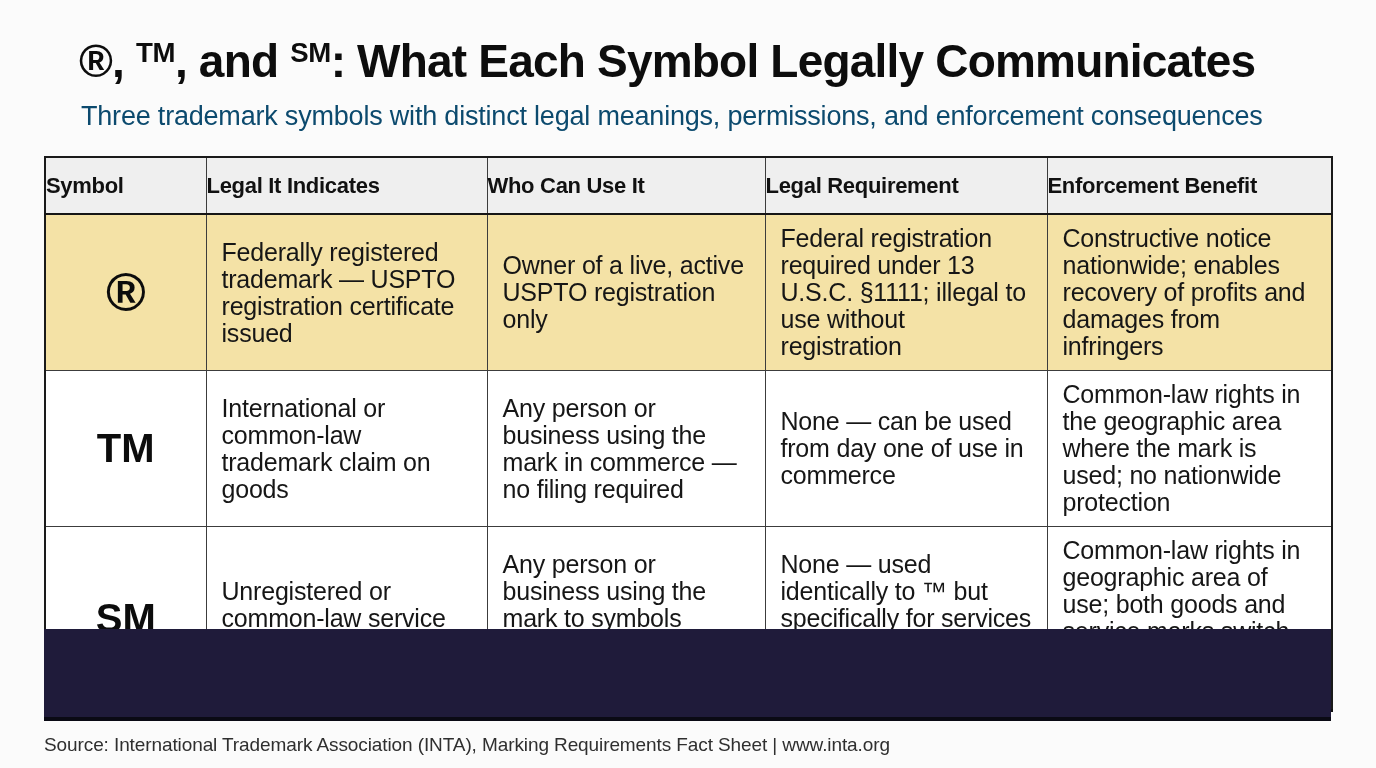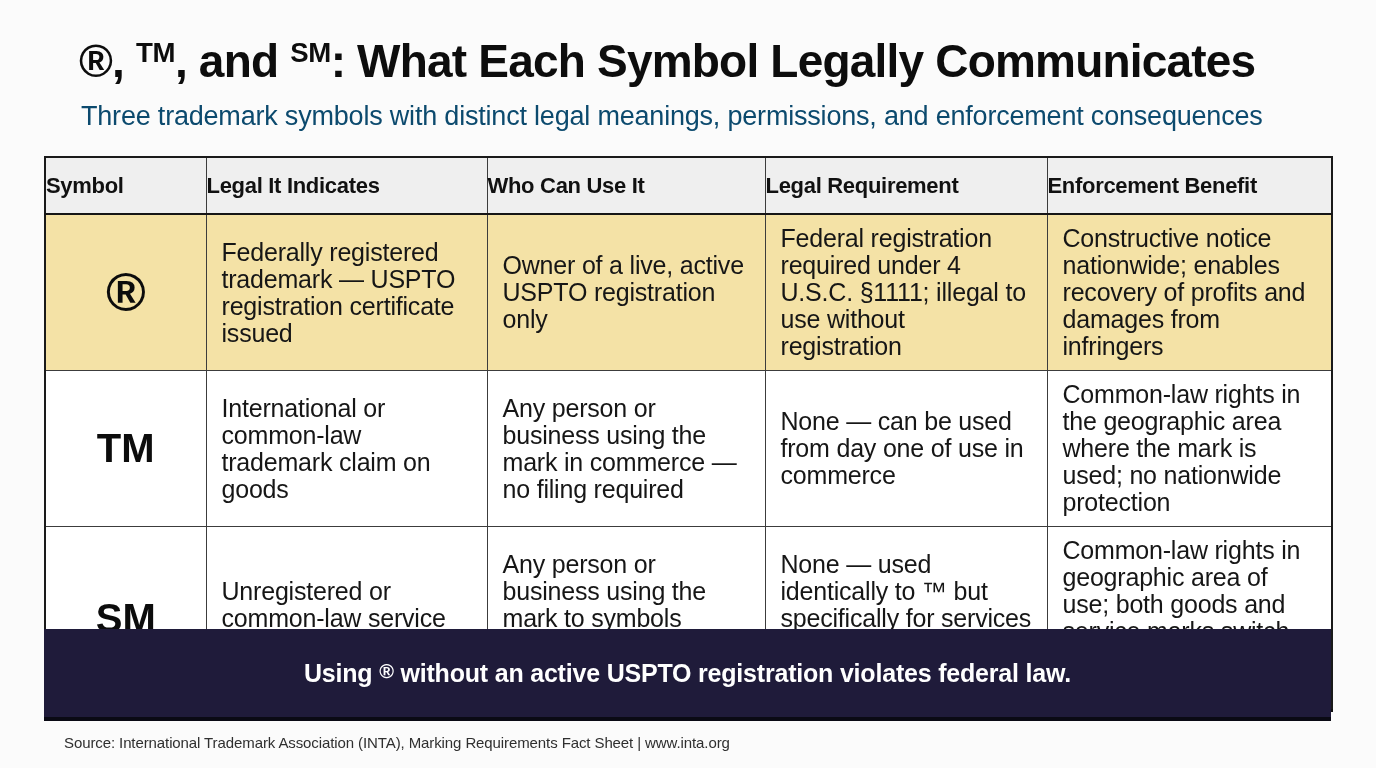--- a/index.html
+++ b/index.html
@@ -72,22 +72,22 @@
     color: #ffffff;
   }
   .banner-line {
     font-size: 25px; font-weight: 700; line-height: 33px;
     letter-spacing: -0.2px; white-space: nowrap;
   }
   .banner .sup-reg { font-size: 0.80em; vertical-align: 0.22em; }
   .banner .sup-sm  { font-size: 0.72em; vertical-align: 0.35em; }
 
   .source {
-    position: absolute; left: 64px; top: 734px;
-    font-size: 15px; color: #2f2f2f; letter-spacing: -0.1px;
+    position: absolute; left: 44px; top: 734px;
+    font-size: 19px; color: #2f2f2f; letter-spacing: -0.1px;
     white-space: nowrap;
   }
 </style>
 </head>
 <body>
 
 <div class="page">
 
   <h1 class="title"><span>®</span><span>, </span><span class="sup">TM</span><span>, and </span><span class="sup">SM</span><span>: What Each Symbol Legally Communicates</span></h1>
 
@@ -108,39 +108,38 @@
         <th>Who Can Use It</th>
         <th>Legal Requirement</th>
         <th>Enforcement Benefit</th>
       </tr>
     </thead>
     <tbody>
       <tr class="r1 row-highlight">
         <td class="sym sym-reg">®</td>
         <td>Federally registered trademark — USPTO registration certificate issued</td>
         <td>Owner of a live, active USPTO registration only</td>
-        <td>Federal registration required under 4 U.S.C. §1111; illegal to use without registration</td>
+        <td>Federal registration required under 13 U.S.C. §1111; illegal to use without registration</td>
         <td>Constructive notice nationwide; enables recovery of profits and damages from infringers</td>
       </tr>
       <tr class="r2">
         <td class="sym sym-text">TM</td>
         <td>International or common-law trademark claim on goods</td>
         <td>Any person or business using the mark in commerce — no filing required</td>
         <td>None — can be used from day one of use in commerce</td>
         <td>Common-law rights in the geographic area where the mark is used; no nationwide protection</td>
       </tr>
       <tr class="r3">
         <td class="sym sym-text">SM</td>
         <td>Unregistered or common-law service mark claim on services</td>
         <td>Any person or business using the mark to symbols services — no filing required</td>
         <td>None — used identically to ™ but specifically for services (USPTO classes 35–80)</td>
         <td>Common-law rights in geographic area of use; both goods and service marks switch to ® after USPTO registration</td>
       </tr>
     </tbody>
   </table>
 
   <div class="banner">
-    <div class="banner-line"><span>Using </span><span class="sup-reg">®</span><span> without an active USPTO registration violates federal law.</span></div>
   </div>
 
   <div class="source">Source: International Trademark Association (INTA), Marking Requirements Fact Sheet | www.inta.org</div>
 
 </div>
 
 </body></html>

